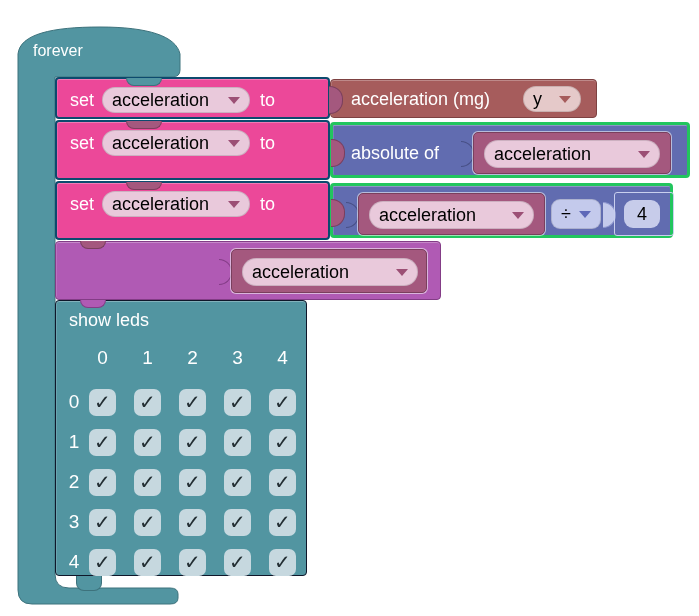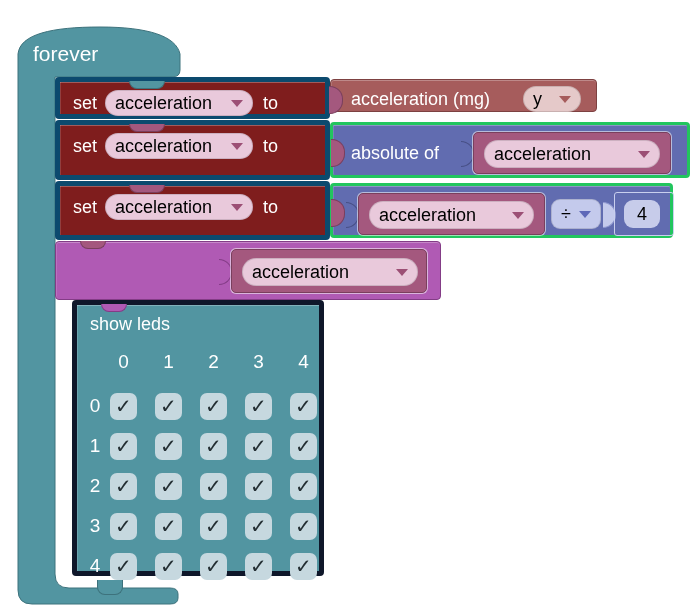--- a/index.html
+++ b/index.html
@@ -2,25 +2,25 @@
 <html><head>
 <meta charset="utf-8">
 <style>
   html,body{margin:0;padding:0;background:#fff;}
   .canvas{position:relative;width:699px;height:616px;background:#fff;overflow:hidden;
           font-family:"Liberation Sans", sans-serif;}
   svg.forever-shape{position:absolute;left:0;top:0;}
 
   .block{position:absolute;box-sizing:border-box;border-radius:4px;
          box-shadow:inset 0 1px 0 rgba(255,255,255,.28), inset 1px 0 0 rgba(255,255,255,.15);}
-  .set-blk{background:#7f1d1d;border:5px solid #0c4a6e;padding-left:24px;}
+  .set-blk{background:#ec4899;border:2px solid #0c4a6e;padding-left:24px;}
   .red-blk{background:#A65C5C;border:1px solid #7D4141;}
   .blue-blk{background:#616CB0;border:3px solid #22c55e;}
   .magenta-blk{background:#B05AB4;border:1px solid #833C86;}
-  .teal-blk{background:#5295A1;border:5px solid #0f172a;margin-left:17px;}
+  .teal-blk{background:#5295A1;border:1px solid #0f172a;}
   .nested-var{position:absolute;box-sizing:border-box;background:#A4587E;border:1px solid #7A3F5D;
               border-radius:5px;box-shadow:0 0 0 1px rgba(255,255,255,.55);}
 
   .wlabel{position:absolute;color:#fff;font-size:18px;white-space:nowrap;}
   .pill{position:absolute;box-sizing:border-box;display:flex;align-items:center;
         justify-content:space-between;padding:0 9px;border-radius:14px;
         border:1px solid rgba(0,0,0,.12);font-size:18px;color:#000;white-space:nowrap;}
   .pill-pink{background:#E9C9DB;}
   .pill-red{background:#E5C9C9;}
   .pill-blue{background:#C4CAEC;border-radius:9px;}
@@ -54,33 +54,33 @@
 
 <div class="canvas">
 
   <svg class="forever-shape" width="699" height="616">
     <path d="M 18 54 C 20 34, 52 27, 100 27 C 148 27, 176 36, 180 54
              L 180 70 Q 180 77 172 77
              L 55 77 L 55 574 Q 55 588 69 588
              L 170 588 Q 178 588 178 594 L 178 598 Q 178 604 170 604
              L 32 604 Q 18 604 18 590 Z" fill="#5295A1" stroke="#3D727C" stroke-width="1"></path>
   </svg>
-  <span class="wlabel" style="left:33px;top:42px;font-size:21px;">forever</span>
+  <span class="wlabel" style="left:33px;top:42px;font-size:16px;">forever</span>
 
   <div class="block set-blk" style="left:55px;top:77px;width:275px;height:42px;">
     <span class="ttab ttab-teal" style="left:69px;width:34px;"></span>
     <span class="wlabel" style="left:13px;top:8px;line-height:26px;">set</span>
     <div class="pill pill-pink" style="left:45px;top:8px;width:148px;height:26px;">
       <span>acceleration</span>
       <span class="arrow"></span>
     </div>
     <span class="wlabel" style="left:203px;top:8px;line-height:26px;">to</span>
   </div>
 
-  <div class="block red-blk" style="left:330px;top:79px;width:267px;height:33px;">
+  <div class="block red-blk" style="left:330px;top:79px;width:267px;height:39px;">
     <span class="knob knob-mauve" style="left:-2px;top:6px;"></span>
     <span class="wlabel" style="left:20px;top:6px;line-height:26px;">acceleration (mg)</span>
     <div class="pill pill-red" style="left:192px;top:6px;width:58px;height:26px;">
       <span>y</span>
       <span class="arrow arrow-red"></span>
     </div>
   </div>
 
   <div class="block set-blk" style="left:55px;top:120px;width:275px;height:60px;">
     <span class="ttab ttab-mauve" style="left:69px;width:34px;"></span>

